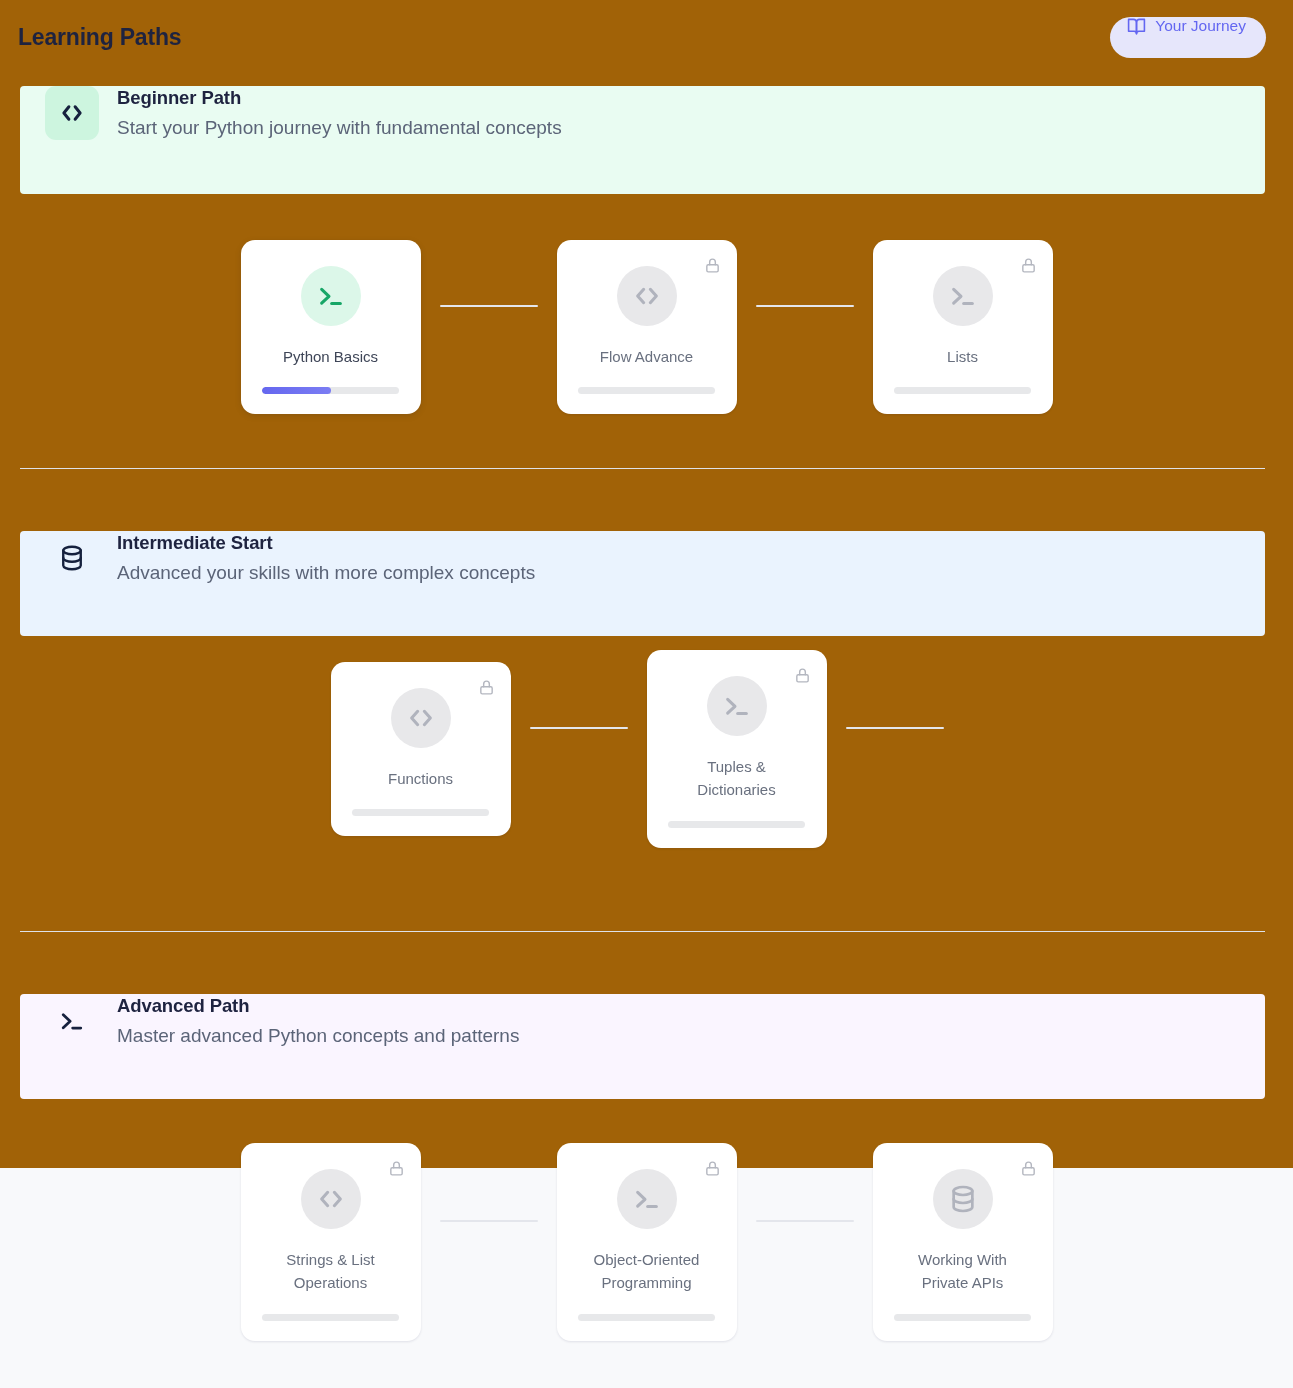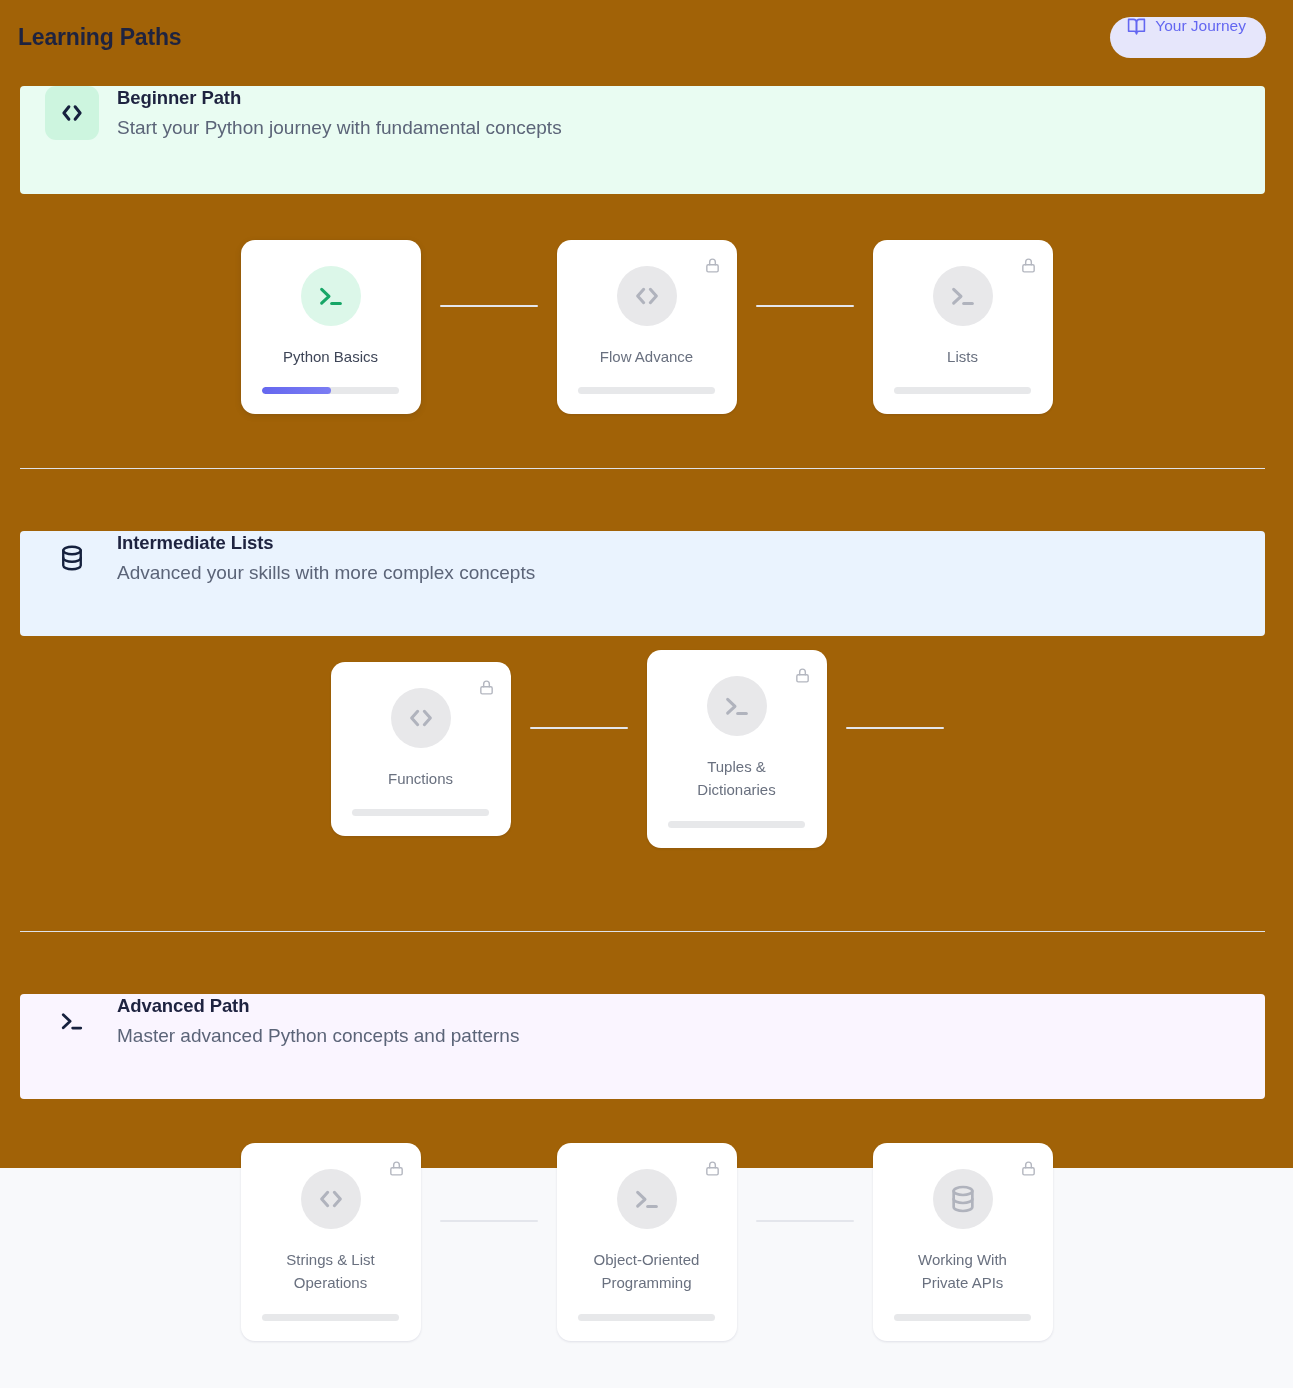--- a/index.html
+++ b/index.html
@@ -278,21 +278,21 @@
 
   <div class="path-banner banner-intermediate">
     <div class="banner-icon-wrap">
       <svg width="30" height="30" viewBox="0 0 24 24" fill="none" stroke="#16213e" stroke-width="1.9" stroke-linecap="round" stroke-linejoin="round">
         <ellipse cx="12" cy="6" rx="7" ry="3"></ellipse>
         <path d="M5 6v12c0 1.66 3.13 3 7 3s7-1.34 7-3V6"></path>
         <path d="M5 12c0 1.66 3.13 3 7 3s7-1.34 7-3"></path>
       </svg>
     </div>
     <div class="banner-text">
-      <div class="banner-title">Intermediate Lists</div>
+      <div class="banner-title">Intermediate Start</div>
       <div class="banner-sub">Advanced your skills with more complex concepts</div>
     </div>
   </div>
 
   <div class="lesson-row row-intermediate">
 
     <div class="lesson-card">
       <span class="lock-icon">
         <svg width="17" height="17" viewBox="0 0 24 24" fill="none" stroke="#b4b7c0" stroke-width="2" stroke-linecap="round" stroke-linejoin="round">
           <rect x="4" y="11" width="16" height="10" rx="2"></rect>

